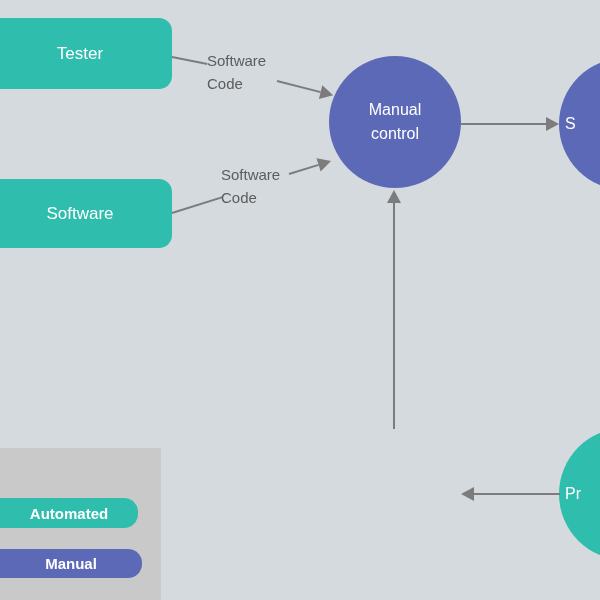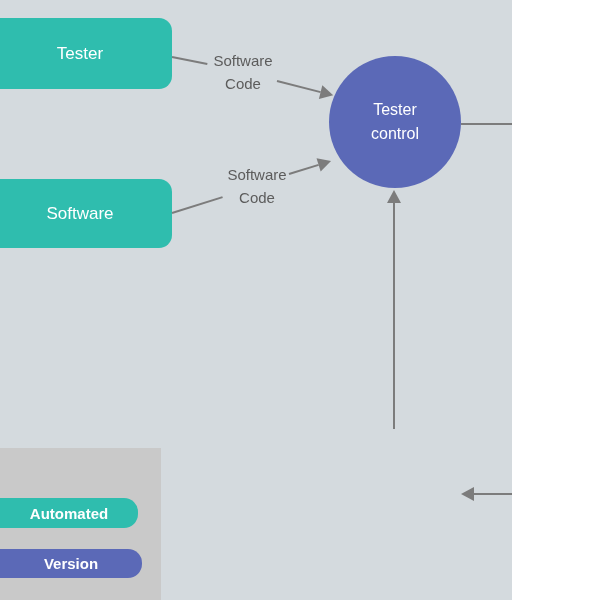--- a/index.html
+++ b/index.html
@@ -1,18 +1,18 @@
 <!DOCTYPE html>
 <html><head>
 <meta charset="utf-8">
 <style>
   html, body { margin: 0; padding: 0; }
   .stage {
     position: relative;
-    width: 512px;
+    width: 600px;
     height: 600px;
     background: #d4dade;
     overflow: hidden;
     font-family: "Liberation Sans", sans-serif;
   }
   .box {
     position: absolute;
     background: #2fbdae;
     border-radius: 13px;
     display: flex;
@@ -57,21 +57,20 @@
     top: -6px;
     width: 0;
     height: 0;
     border-top: 7px solid transparent;
     border-bottom: 7px solid transparent;
     border-left: 13px solid #7c7c7c;
   }
   .edge-label {
     position: absolute;
     width: 90px;
-    text-align: center;
     color: #5c5c5c;
     font-size: 15px;
     line-height: 23px;
   }
   .edge-label .wrapbox { width: 72px; margin: 0 auto; }
   .legend-panel {
     position: absolute;
     left: 0;
     top: 448px;
     width: 161px;
@@ -98,21 +97,21 @@
 
   <div class="box" style="left:-12px; top:18px; width:184px; height:71px;">
     <span>Tester</span>
   </div>
 
   <div class="box" style="left:-12px; top:179px; width:184px; height:69px;">
     <span>Software</span>
   </div>
 
   <div class="circle manual" style="left:329px; top:56px;">
-    <span class="center-text narrow">Tester control</span>
+    <span class="center-text narrow">Manual control</span>
   </div>
 
   <div class="circle manual" style="left:559px; top:58px;">
     <span class="edge-text">S</span>
   </div>
 
 
   <div class="circle automated" style="left:559px; top:428px;">
     <span class="edge-text">Pr</span>
   </div>
@@ -149,16 +148,16 @@
     <div class="wrapbox">Software Code</div>
   </div>
 
   <div class="legend-panel"></div>
 
   <div class="pill automated">
     <span class="pill-text">Automated</span>
   </div>
 
   <div class="pill manual">
-    <span class="pill-text">Version</span>
+    <span class="pill-text">Manual</span>
   </div>
 
 </div>
 
 </body></html>

